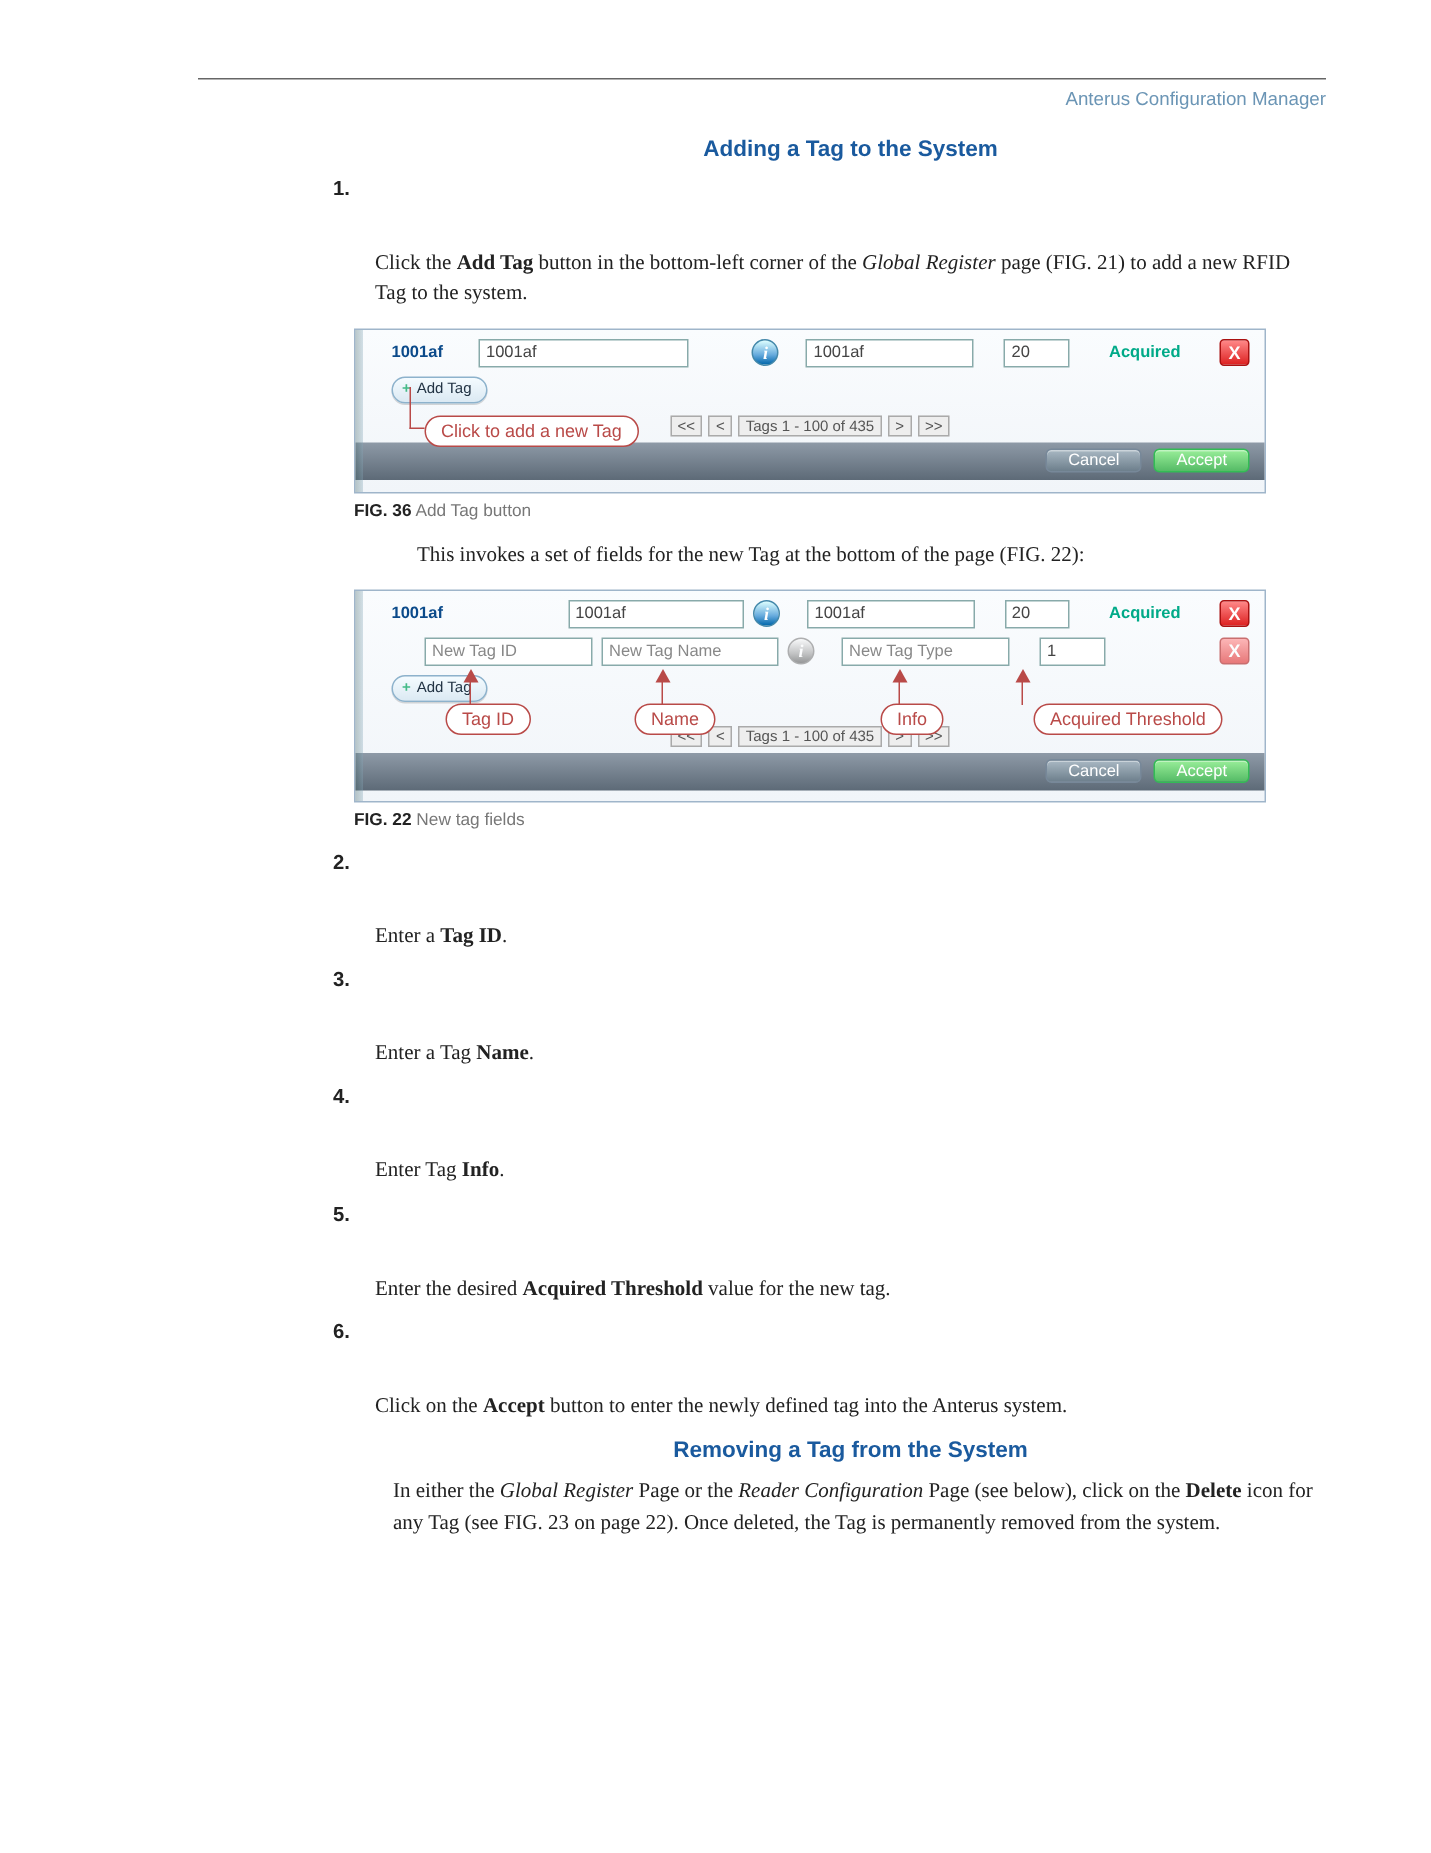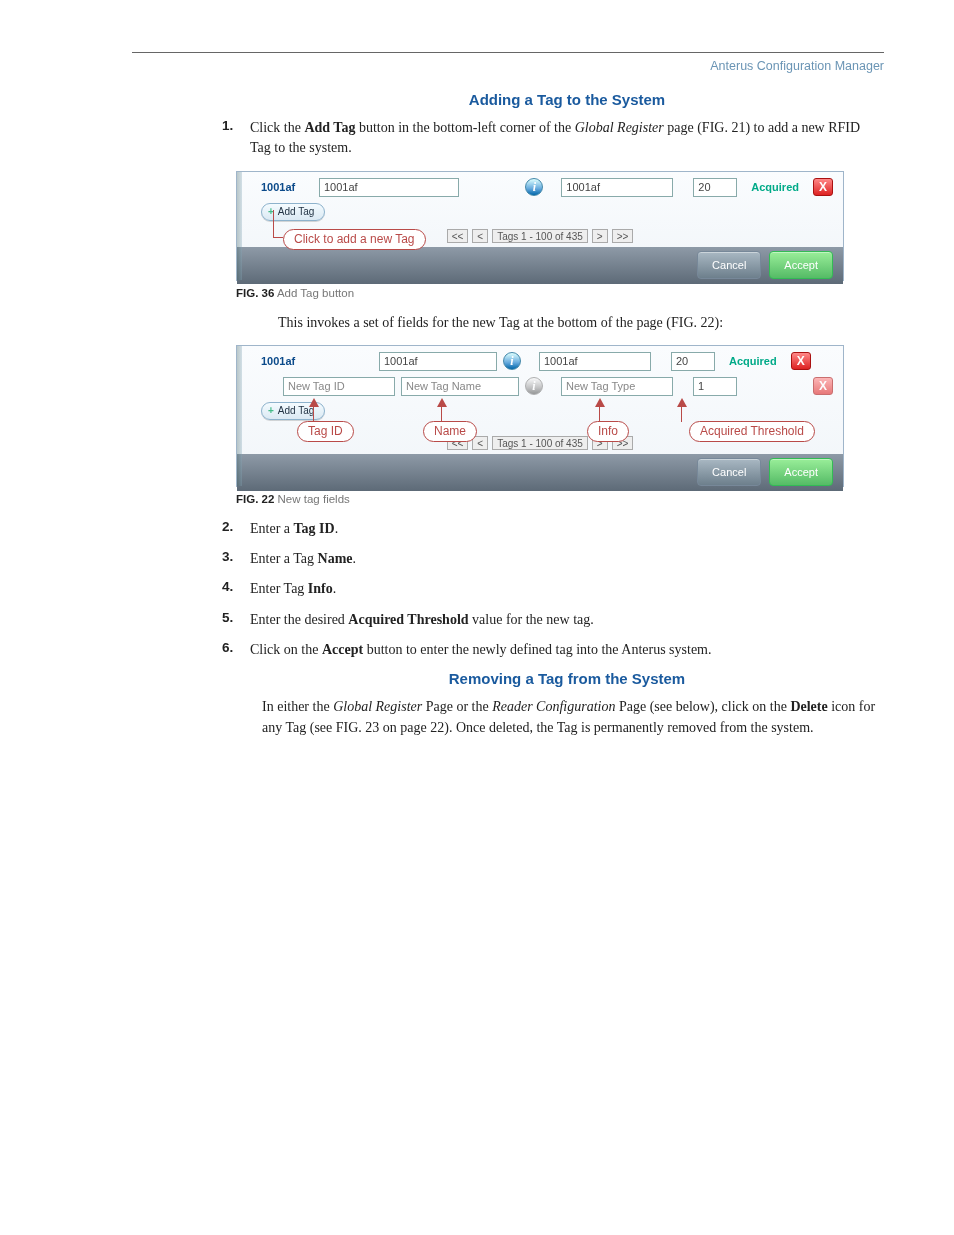--- a/index.html
+++ b/index.html
@@ -6,45 +6,45 @@
   html, body { width: 954px; height: 1235px; font-family: Georgia, 'Times New Roman', serif; color: #222; background: #fff; }
   .page { position: relative; width: 954px; height: 1235px; padding: 52px 70px 40px 132px; }
   .topline { border-top: 1px solid #666; margin-bottom: 6px; }
   .header-right { text-align: right; font-family: Arial, Helvetica, sans-serif; font-size: 12.5px; color: #6b95b5; margin-bottom: 18px; }
   .content { margin-left: 118px; }
   .section-h { font-family: Arial, Helvetica, sans-serif; font-size: 15px; font-weight: bold; color: #1a5a9e; margin: 8px 0 10px -118px; padding-left: 118px; }
   .section-h.first { margin-left: 0; padding-left: 0; text-align: center; }
   ol.steps { list-style: none; }
   ol.steps > li { display: flex; align-items: flex-start; margin: 0 0 10px -28px; }
   ol.steps .num { font-family: Arial, Helvetica, sans-serif; font-weight: bold; font-size: 13.5px; width: 28px; flex: 0 0 28px; }
-  ol.steps .txt { font-size: 14px; line-height: 1.45; }
+  ol.steps .txt { font-size: 14px; line-height: 1.45; margin-top: 48px; }
   .body-p { font-size: 14px; line-height: 1.45; margin: 4px 0 10px 0; }
   .fig-wrap { margin: 12px 0 6px -14px; }
   .fig-caption { font-family: Arial, Helvetica, sans-serif; font-size: 11.5px; color: #777; margin: 6px 0 14px -14px; }
   .fig-caption b { color: #222; }
   .italic { font-style: italic; }
   .bold { font-weight: bold; }
 
   
   .figbox { background: linear-gradient(#fafcfe,#f1f5f9); border: 1px solid #9fb5ca; width: 608px; font-family: Arial, Helvetica, sans-serif; font-size: 11px; position: relative; }
   .figbox .leftedge { position:absolute; left:0; top:0; bottom:0; width:5px; background: linear-gradient(90deg,#466,#8ab); opacity:.35;}
   .row { display:flex; align-items:center; gap:6px; padding:6px 10px 4px 24px; }
   .id-label { color:#0b4a8a; font-weight:bold; width:52px; }
   .txtbox { background:#fff; border:1px solid #8aa; height:19px; padding:1px 4px; font-size:11px; color:#444; display:inline-flex; align-items:center; }
   .info-ico { width:18px; height:18px; border-radius:50%; background:linear-gradient(#dff,#6ad 60%,#06a); display:inline-flex; align-items:center; justify-content:center; color:#fff; font-weight:bold; font-style:italic; font-family:Georgia; font-size:12px; border:1px solid #48a; }
   .info-ico.dis { filter: grayscale(1) opacity(.6); }
   .red-x { width:20px; height:18px; border-radius:3px; background:linear-gradient(#f88,#d22); border:1px solid #a11; display:inline-flex; align-items:center; justify-content:center; color:#fff; font-weight:900; font-size:12px; font-family:Arial; }
   .red-x.dis { filter: opacity(.6); }
-  .acq { color:#0a8; font-weight:bold; margin:0 8px; }
+  .acq { color:#0a8; font-weight:bold; margin:0 20px; }
   .addtag-btn { margin: 2px 0 6px 18px; display:inline-flex; align-items:center; gap:4px; background:linear-gradient(#f4fbff,#dbe9f3); border:1px solid #8db2cc; border-radius:9px; height:18px; padding:0 10px 0 6px; font-size:10px; color:#234; box-shadow:0 1px 0 rgba(0,0,0,.15); }
   .plus { font-weight:bold; color:#4b8; }
   .pager { display:flex; justify-content:center; gap:4px; margin:2px 0 4px; font-size:10px; color:#555;}
   .pager span { border:1px solid #aaa; background:#eee; padding:0 4px; height:14px; line-height:13px; }
   .footer-bar { background:linear-gradient(#8e9aa7,#5d6a77); padding:4px 10px 5px; display:flex; justify-content:flex-end; gap:8px; }
-  .btn3d { font-size:11px; color:#fff; border:1px solid #3b5; border-radius:4px; height:28px; padding:0 14px; background:linear-gradient(#9e9,#5b6); box-shadow:inset 0 1px 0 rgba(255,255,255,.4); }
+  .btn3d { font-size:11px; color:#fff; border:1px solid #3b5; border-radius:4px; height:16px; padding:0 14px; background:linear-gradient(#9e9,#5b6); box-shadow:inset 0 1px 0 rgba(255,255,255,.4); }
   .btn3d.cancel { border-color:#789; background:linear-gradient(#a9b8c3,#6d7f8c); }
 
   
   .callout { position:absolute; display:inline-flex; align-items:center; gap:0; }
   .callout .lbl { border:1px solid #b94a48; border-radius:12px; padding:2px 10px 3px; color:#b94a48; background:#fff; font-size:12px; font-family: Arial; }
   .tri-up { width:0; height:0; border-left:5px solid transparent; border-right:5px solid transparent; border-bottom:9px solid #b94a48; }
 
   
   .page-footer { position:absolute; left:70px; right:70px; bottom:40px; display:flex; justify-content:space-between; align-items:flex-end; font-family:Arial; font-size:12px; color:#9aa7b3; }
   .page-footer .pn { color:#1a5a9e; font-weight:bold; font-size:14px; border-right:3px solid #1a5a9e; padding-right:8px; }

